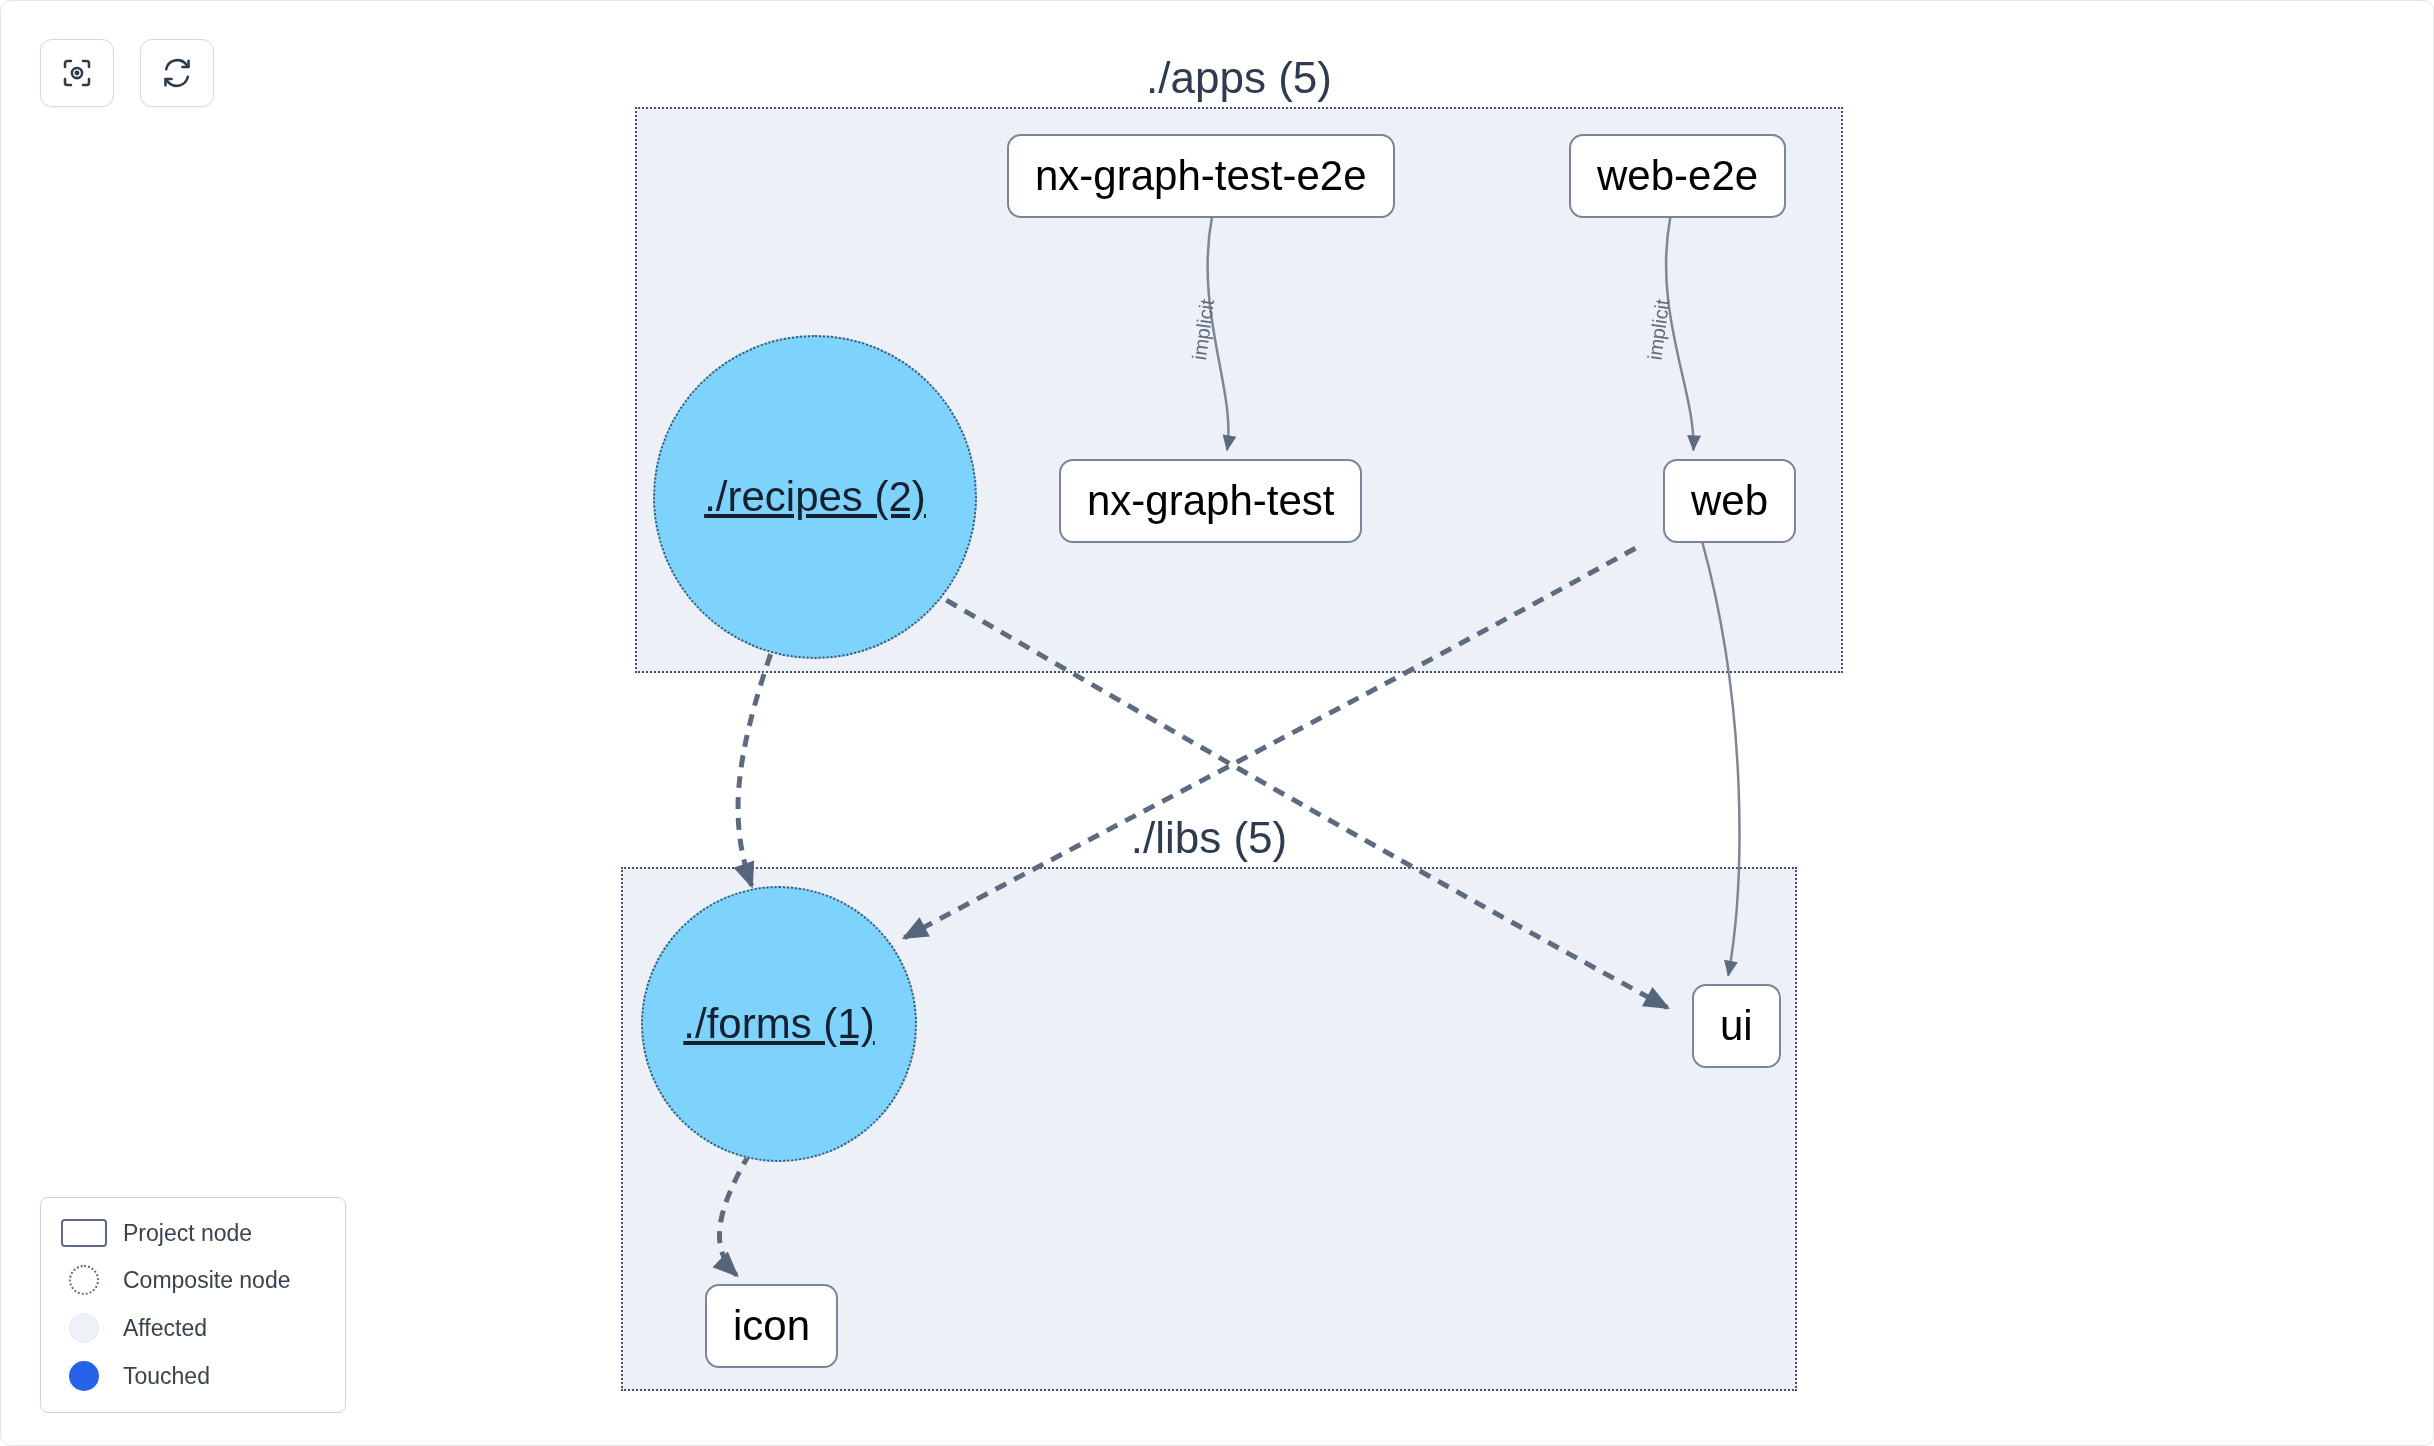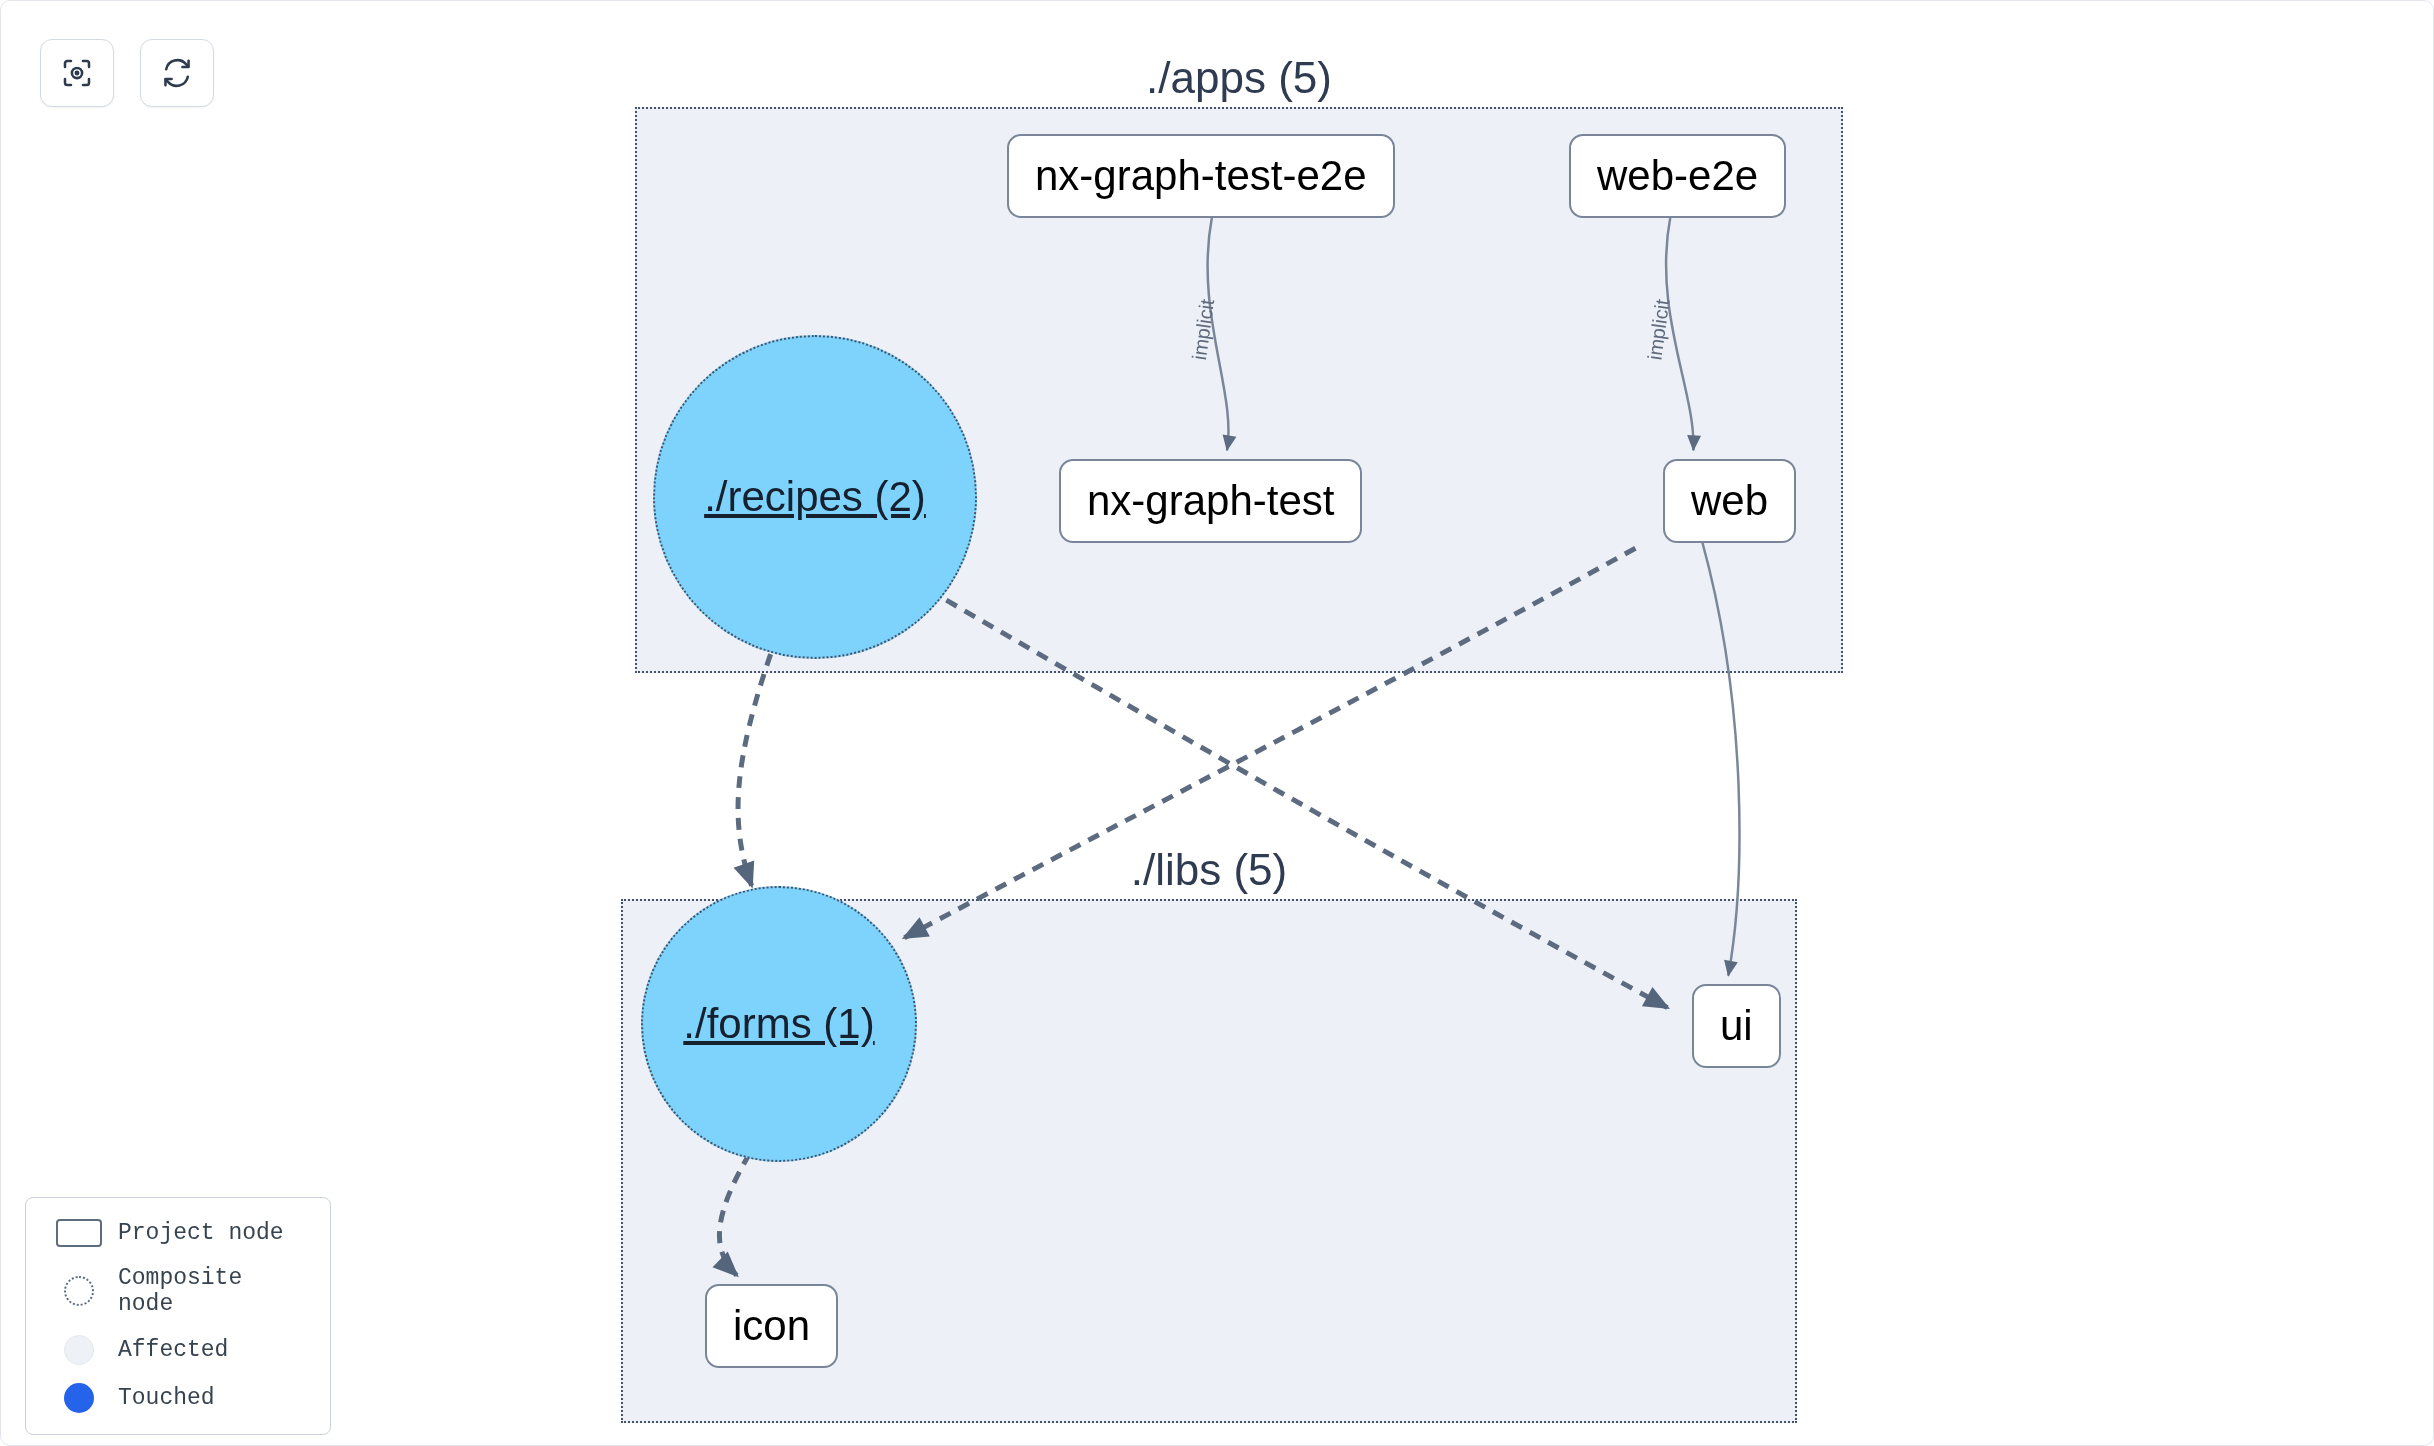--- a/index.html
+++ b/index.html
@@ -20,21 +20,21 @@
     cursor:pointer; z-index:5; box-shadow:0 1px 2px rgba(16,24,40,.05);
   }
   .tool-btn svg { width:36px; height:36px; stroke:#2e3b4e; fill:none;
     stroke-width:1.7; stroke-linecap:round; stroke-linejoin:round; }
   #btn-focus { left:39px; top:38px; }
   #btn-refresh { left:139px; top:38px; }
 
   
   .group { position:absolute; background:#edf1f7; border:2px dotted #44536a; z-index:1;padding-left:28px; }
   #group-apps { left:634px; top:106px; width:1208px; height:566px; }
-  #group-libs { left:620px; top:866px; width:1176px; height:524px;margin-top:32px; }
+  #group-libs { left:620px; top:866px; width:1176px; height:524px; }
   .group-label {
     position:absolute; left:50%; top:-56px; transform:translateX(-50%);
     font-size:44px; color:#2e3b50; white-space:nowrap;
   }
 
   
   .node {
     position:absolute; background:#fff; border:2px solid #7a8599;
     border-radius:14px; padding:16px 26px; font-size:42px; color:#000000;
     white-space:nowrap; z-index:3; cursor:pointer;
@@ -56,22 +56,22 @@
   #n-forms   { left:640px; top:885px; width:276px; height:276px; }
 
   
   .edges { position:absolute; inset:0; width:100%; height:100%; z-index:2; pointer-events:none; }
   .edge-thin  { stroke:#7b8799; stroke-width:2.5; fill:none; }
   .edge-thick { stroke:#5d6b80; stroke-width:5; fill:none; stroke-dasharray:12 9; }
   text.edge-label { font-size:20px; fill:#5f6b7d; text-anchor:middle; }
 
   
   .legend {
-    position:absolute; left:24px; top:1196px; width:306px; background:#fff;
-    border:1px solid #c9d2dd; border-radius:8px; padding:12px 10px; z-index:4;font-family:Liberation Mono, monospace;
+    position:absolute; left:39px; top:1196px; width:306px; background:#fff;
+    border:1px solid #c9d2dd; border-radius:8px; padding:12px 0; z-index:4;
   }
   .legend-row { display:flex; align-items:center; gap:14px; padding:9px 18px; }
   .swatch-wrap { width:50px; display:flex; justify-content:center; flex:0 0 50px; }
   .sw-project   { width:46px; height:28px; border:2px solid #5d6c81; border-radius:4px; background:#fff; }
   .sw-composite { width:30px; height:30px; border:2px dotted #5d6c81; border-radius:50%; background:#fff; }
   .sw-affected  { width:30px; height:30px; border-radius:50%; background:#eef2f7; border:1px solid #e2e8f0; }
   .sw-touched   { width:30px; height:30px; border-radius:50%; background:#2563eb; }
   .legend-label { font-size:23px; color:#37434f; }
 </style>
 </head>

